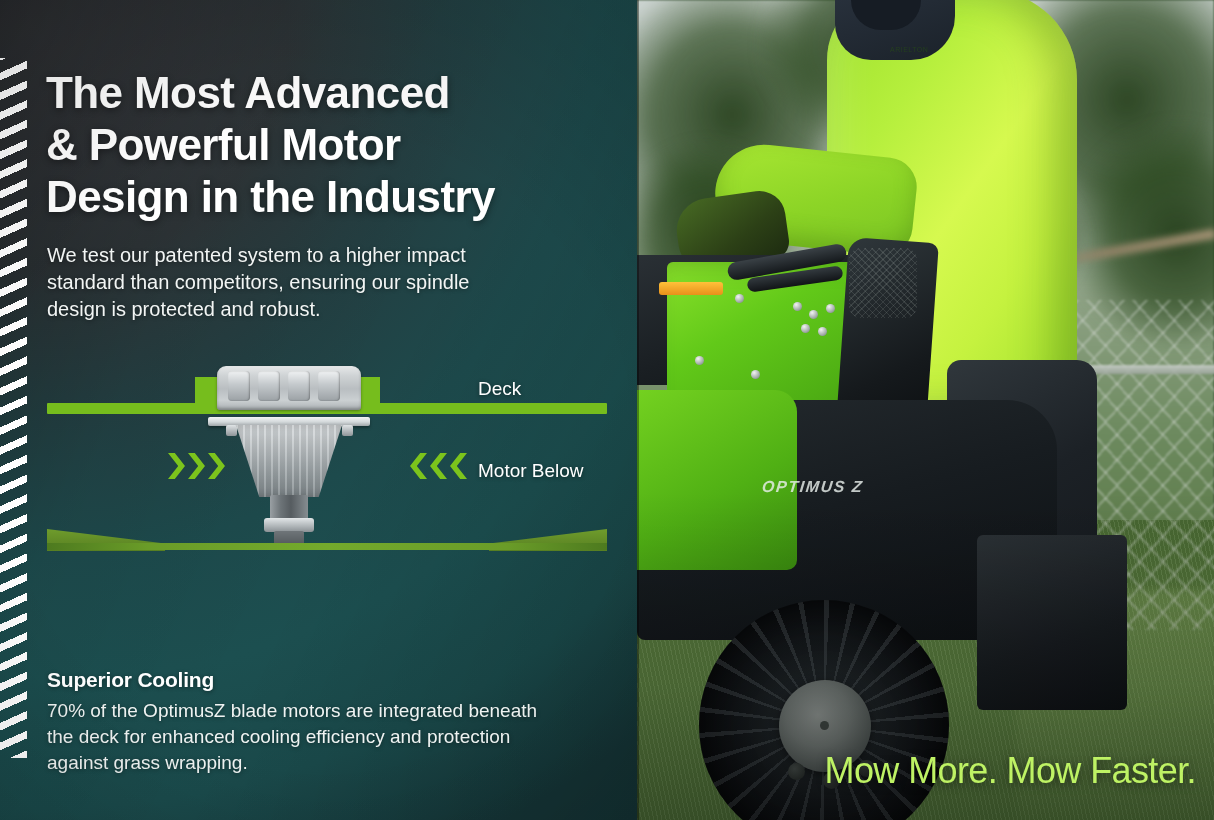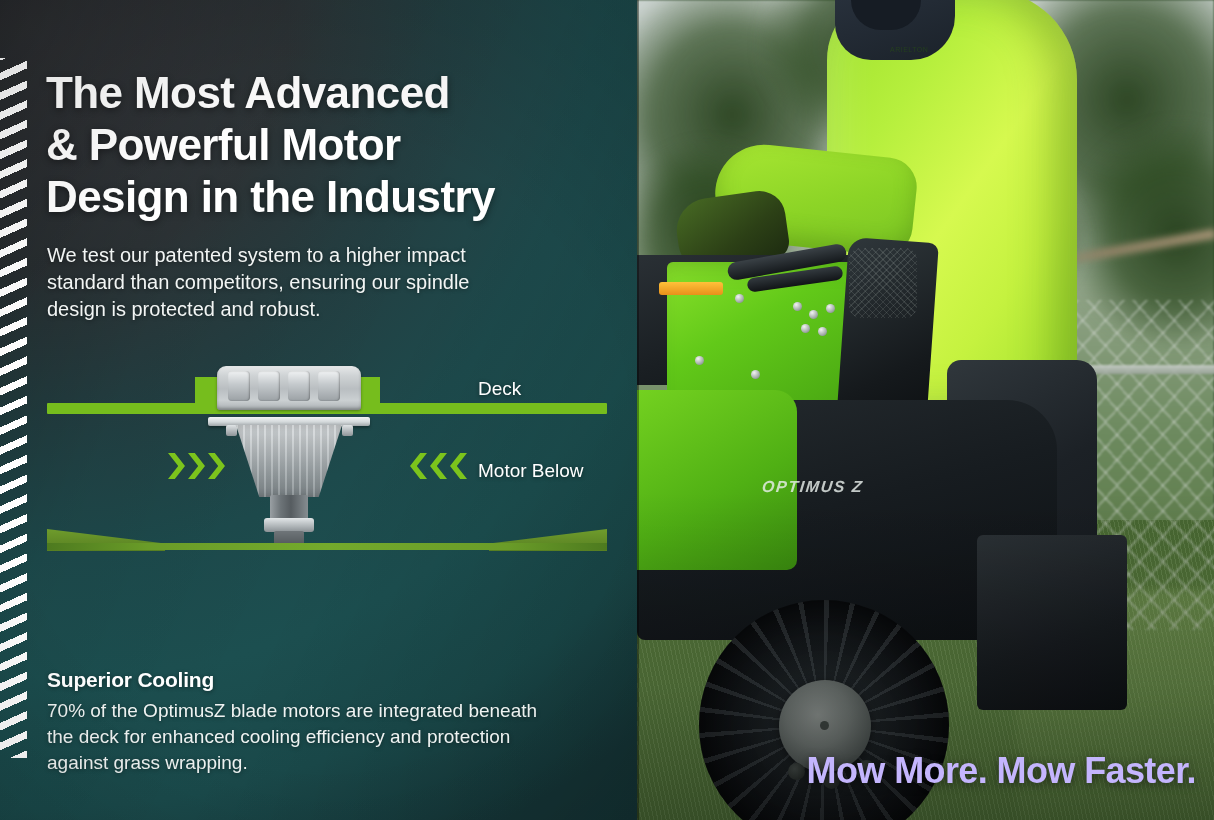--- a/index.html
+++ b/index.html
@@ -549,23 +549,23 @@
     position: absolute;
     width: 17px; height: 17px;
     border-radius: 50%;
     background: radial-gradient(circle at 38% 34%, #434a47, #212624);
   }
 
   .tagline {
     position: absolute;
     right: 18px;
     bottom: 28px;
-    color: #c4b5fd;
+    color: #bef264;
     font-size: 36px;
-    font-weight: 700;
+    font-weight: 400;
     letter-spacing: -0.6px;
     white-space: nowrap;
     text-shadow: 0 2px 10px rgba(0,0,0,0.55);
   }
 
   .photo-shade {
     position: absolute;
     inset: 0;
     background: linear-gradient(180deg, rgba(0,0,0,0) 60%, rgba(0,0,0,0.30) 100%);
     pointer-events: none;

